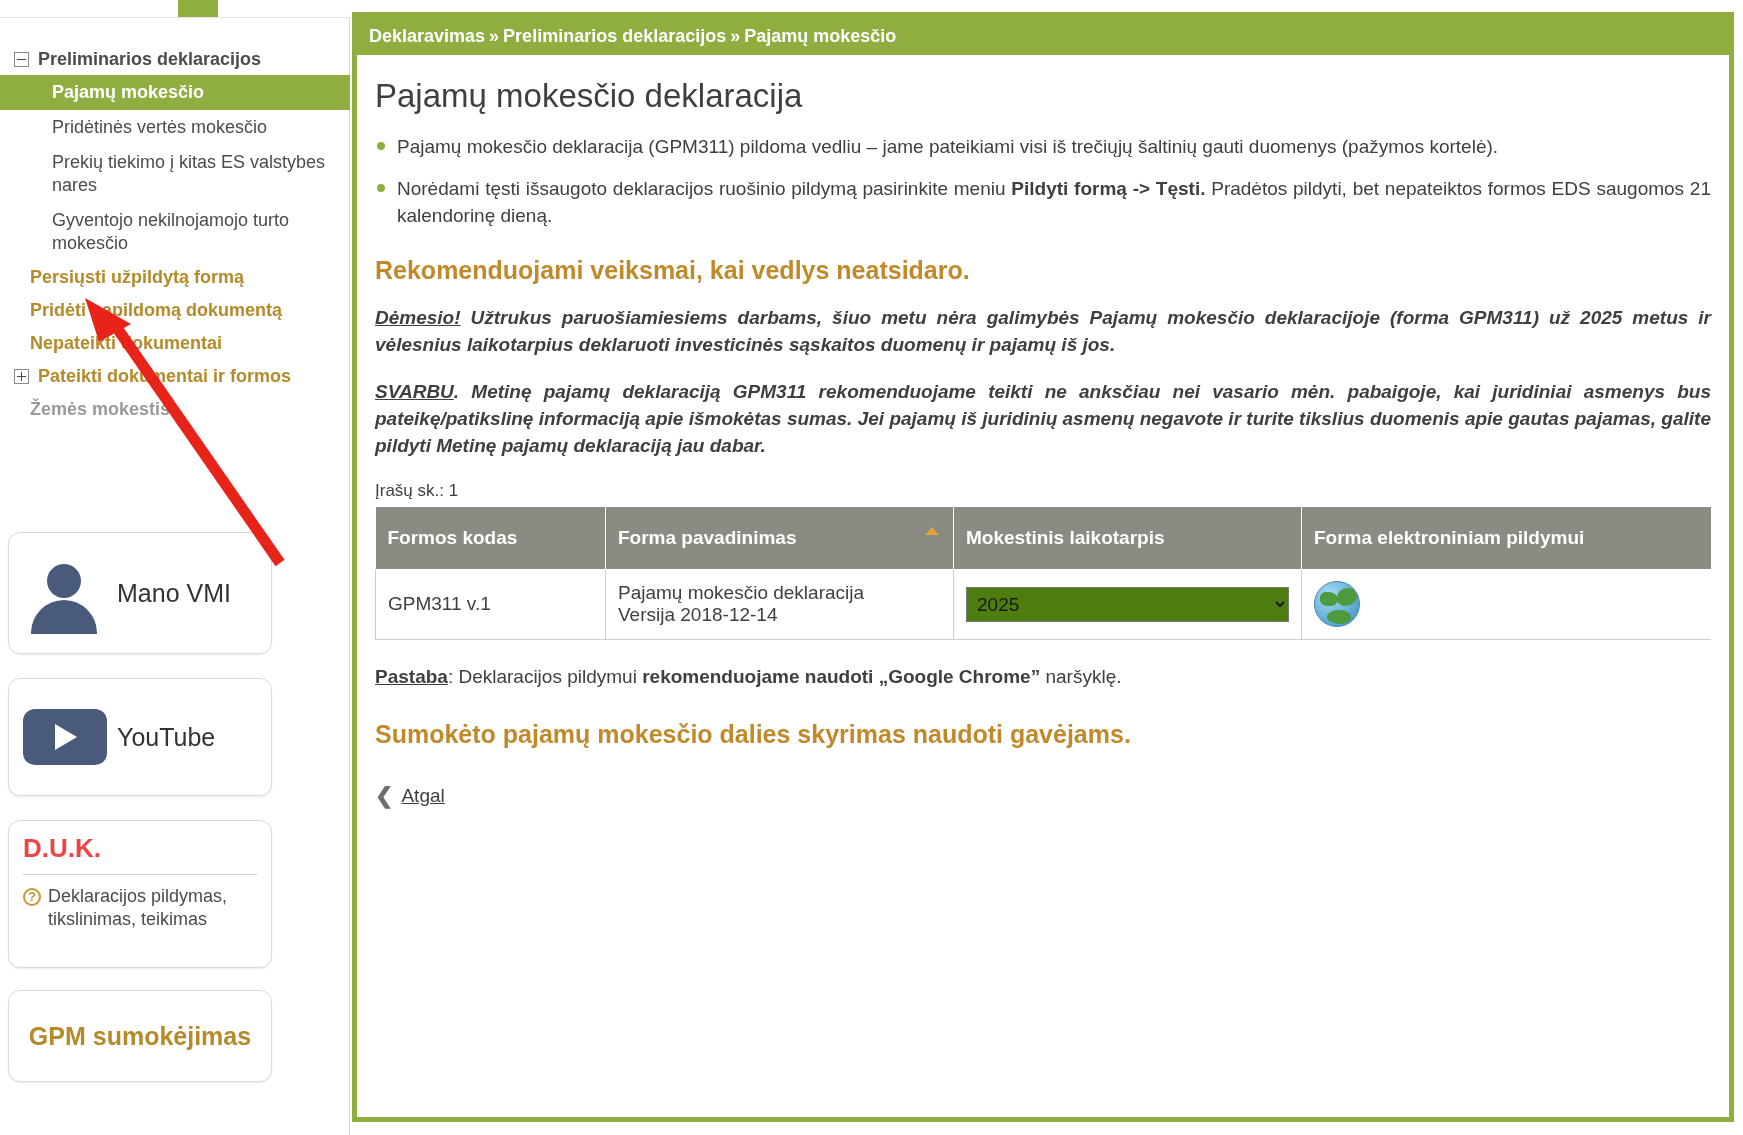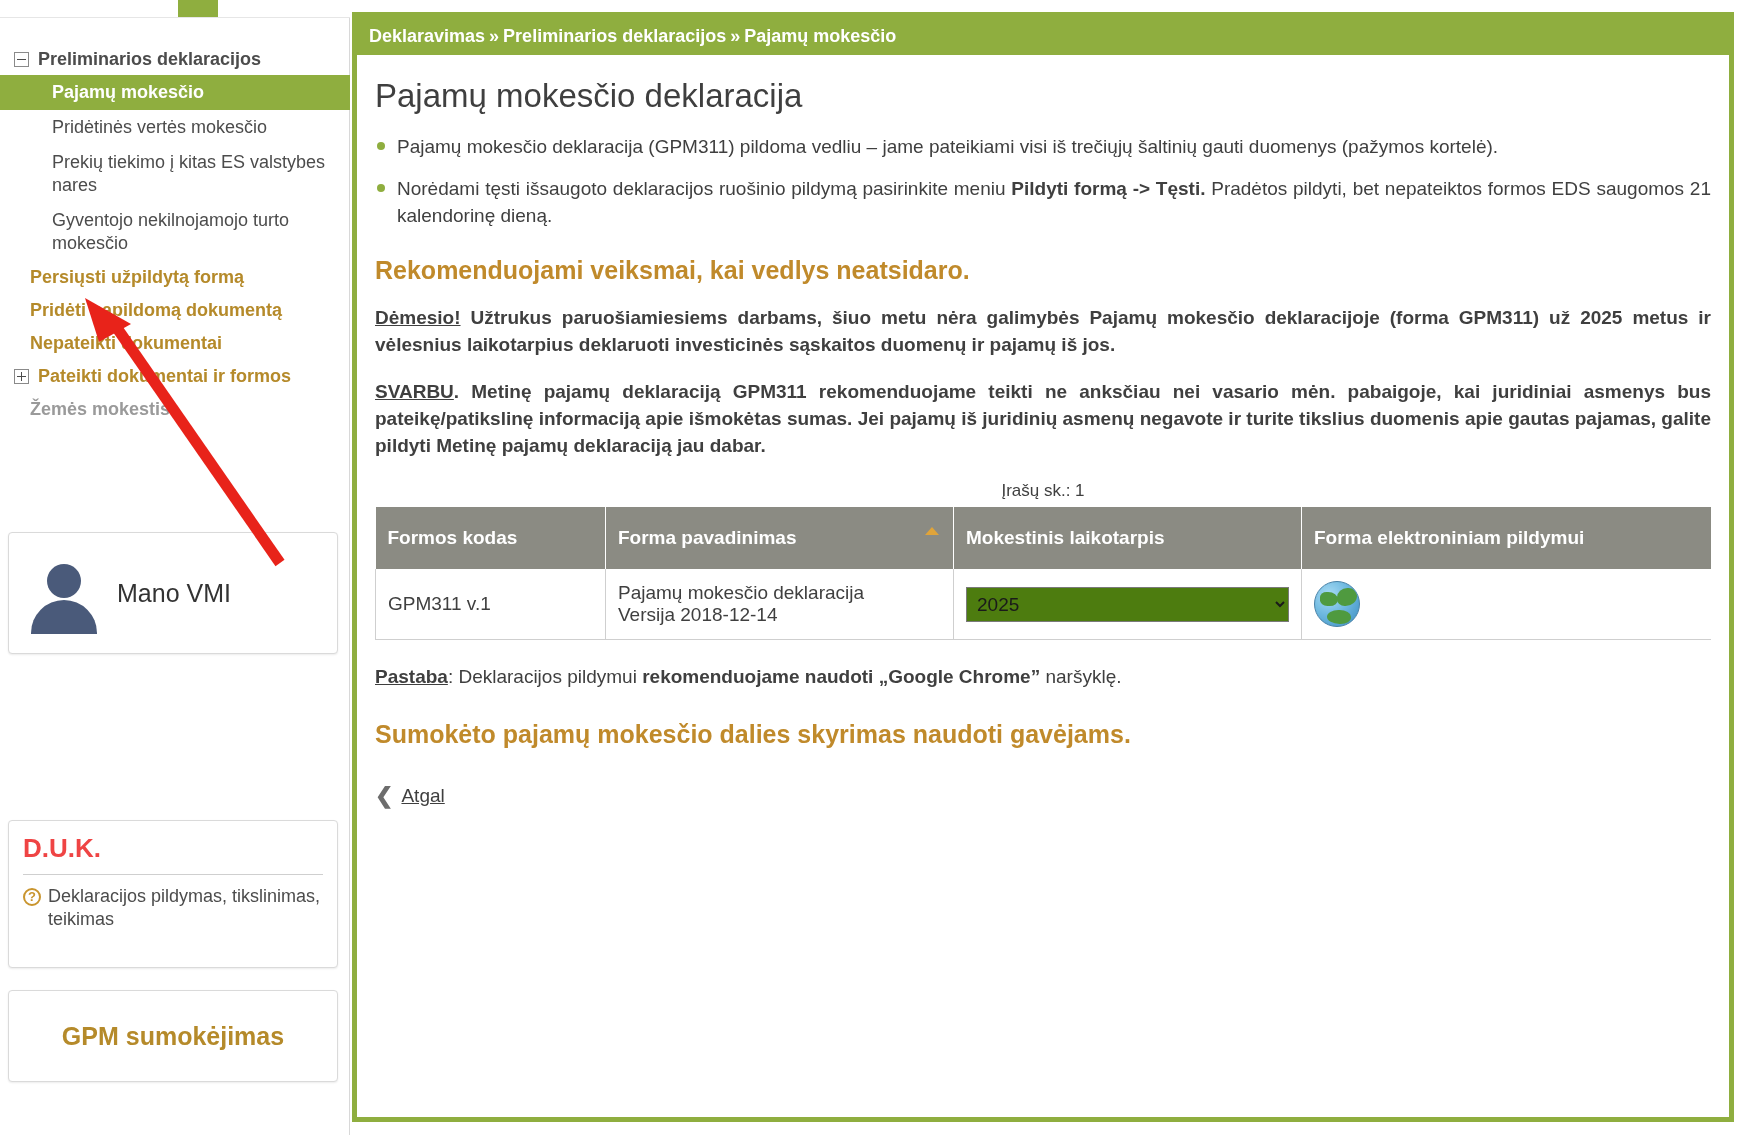--- a/index.html
+++ b/index.html
@@ -85,24 +85,24 @@
   }
   .nav-item-lvl1.withbox {
     padding-left: 14px;
     display:flex; align-items:center;
   }
 
   
   .card {
     position:absolute;
     left: 8px;
-    width: 330px;
+    width: 264px;
     background:#ffffff;
     border:1px solid #dadada;
-    border-radius: 4px;
+    border-radius: 12px;
     box-shadow: 0 1px 2px rgba(0,0,0,0.08);
   }
   #card-vmi { top: 532px; height: 122px; }
   #card-youtube { top: 678px; height: 118px; }
   #card-duk { top: 820px; height: 148px; }
   #card-gpm { top: 990px; height: 92px; }
 
   .card-row { display:flex; align-items:center; height:100%; padding: 0 14px; }
 
   .avatar-icon {
@@ -214,25 +214,26 @@
     margin: 0 0 20px 0;
   }
 
   p.note {
     font-size: 19px;
     color:#3f3f3f;
     line-height: 1.42;
     margin: 12px 0 20px 0;
     text-align: justify;
     font-weight: bold;
+    font-style: italic;
   }
   p.note .u { text-decoration: underline; }
 
   .records-count {
-    text-align: center;
+    text-align: left;
     font-size: 17px;
     color:#3f3f3f;
     margin: 22px 0 6px 0;
   }
 
   table.forms {
     width: 100%;
     border-collapse: collapse;
     table-layout: fixed;
   }
@@ -365,20 +366,26 @@
     <div class="card" id="card-vmi">
       <div class="card-row">
         <div class="avatar-icon">
           <div class="head"></div>
             <div class="body"></div>
         </div>
         <div class="card-title-lg">Mano VMI</div>
       </div>
     </div>
 
+    <div class="card" id="card-youtube">
+      <div class="card-row">
+        <div class="yt-icon"></div>
+        <div class="card-title-lg">YouTube</div>
+      </div>
+    </div>
 
     <div class="card" id="card-duk">
       <div class="duk-inner">
         <div class="duk-title">D.U.K.</div>
         <div class="duk-link">
           <span class="q-icon">?</span>
           <span>Deklaracijos pildymas, tikslinimas, teikimas</span>
         </div>
       </div>
     </div>

